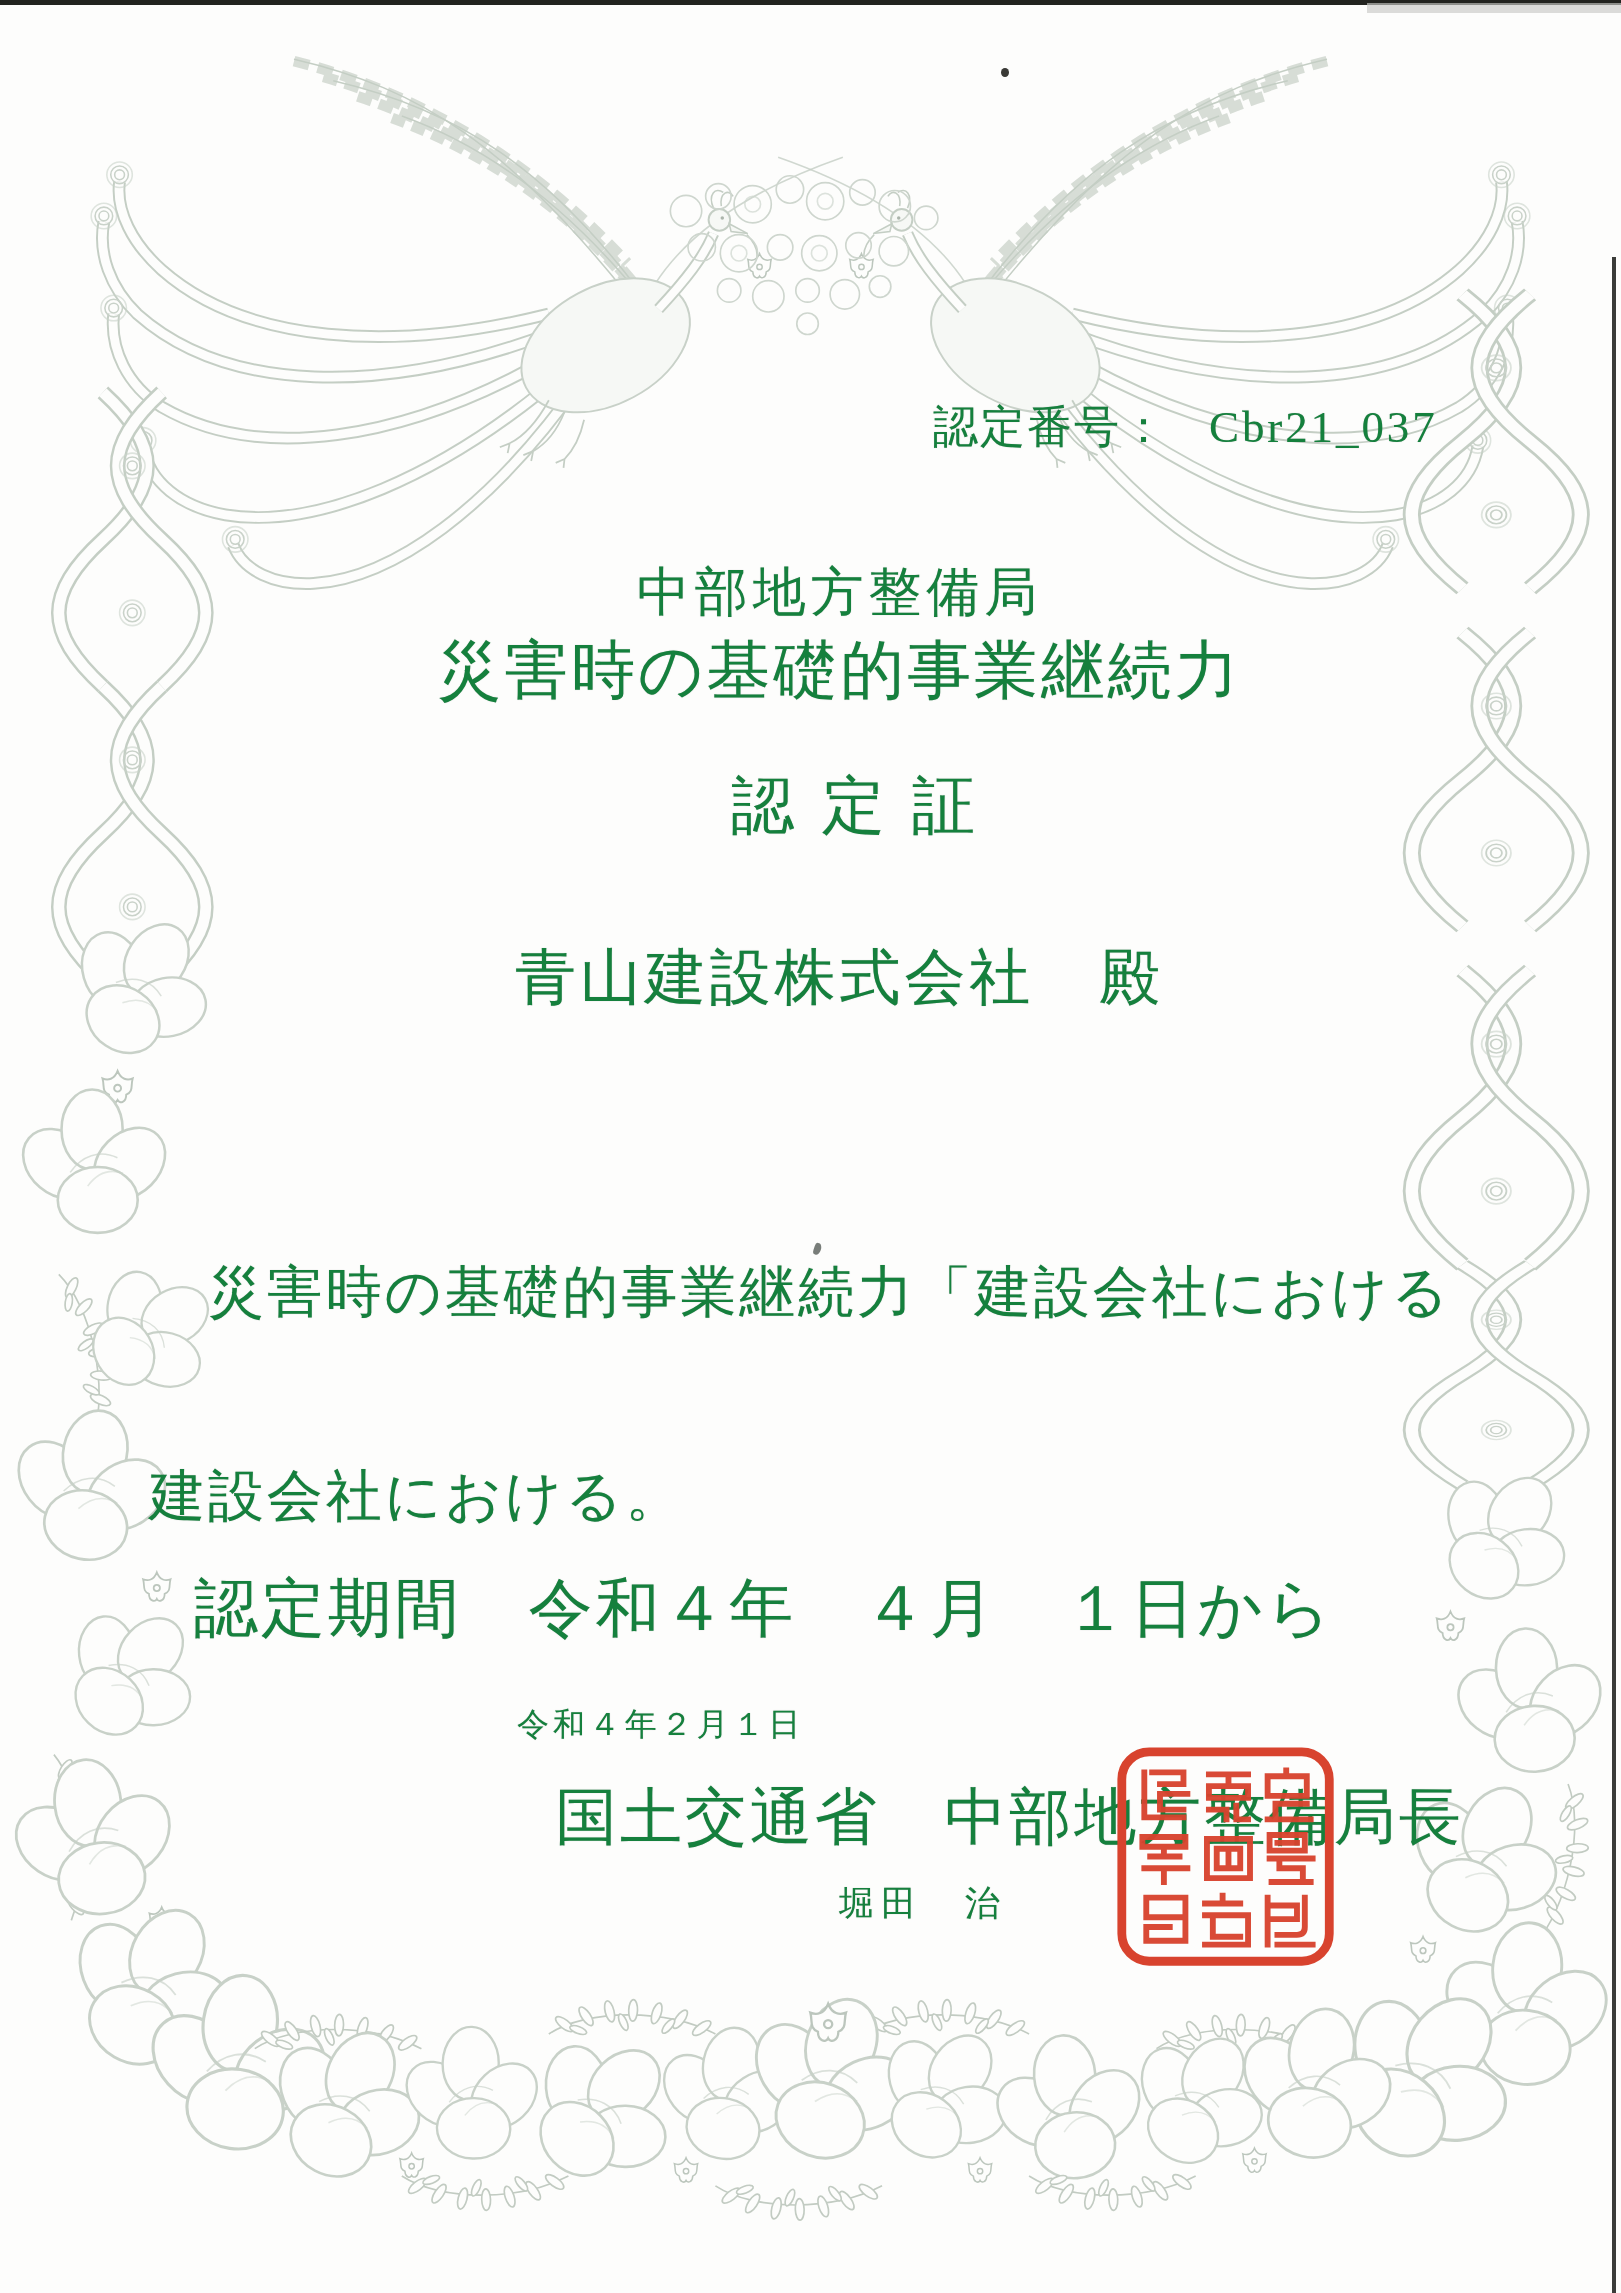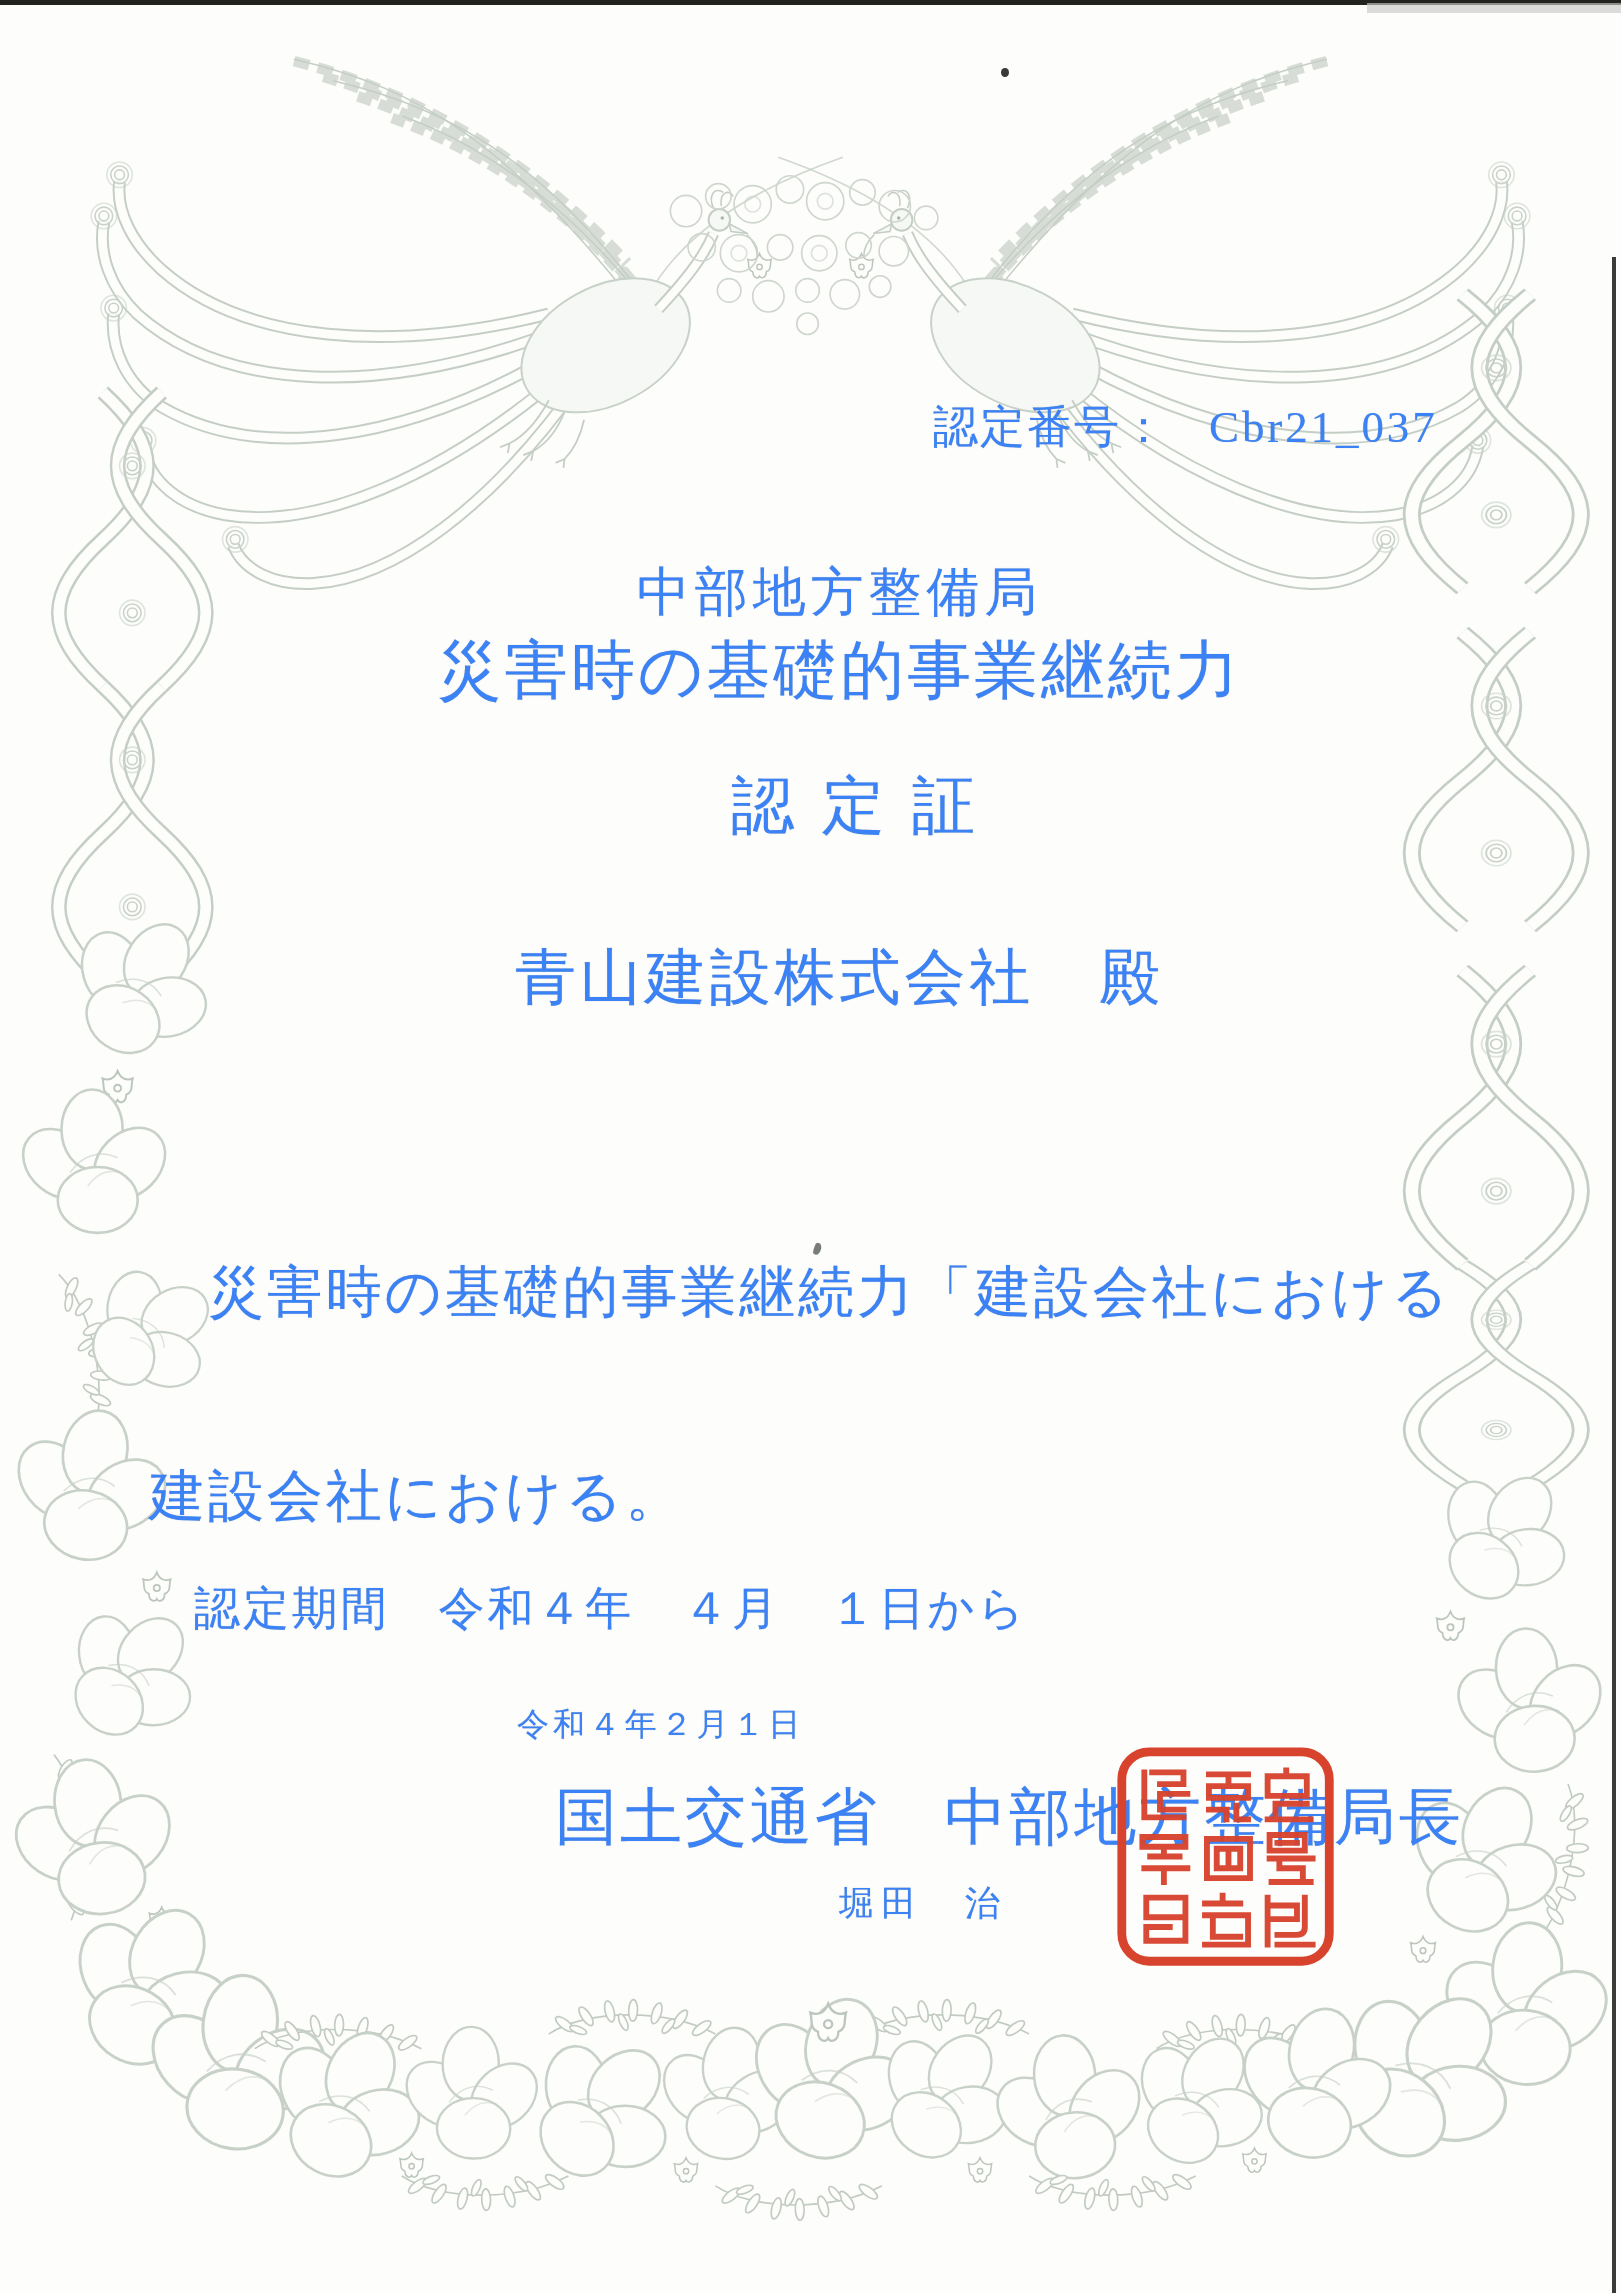--- a/index.html
+++ b/index.html
@@ -3,30 +3,30 @@
 <meta charset="utf-8">
 <style>
   html,body{margin:0;padding:0;background:#e8e8e6;}
   .page{
     position:relative; width:1621px; height:2294px; overflow:hidden;
     background:#fdfdfc;
     font-family:"Liberation Serif","DejaVu Serif",serif;
     color:#46514b;
   }
   .abs{position:absolute; white-space:pre;}
-  .ink{color:#3b82f6; text-shadow:0 0 1px rgba(70,81,75,.35);}
+  .ink{color:#15803d; text-shadow:0 0 1px rgba(70,81,75,.35);}
   .centerCol{left:29px; width:1621px; text-align:center;}
   .cert-number{top:345px; left:880px; font-size:45px; letter-spacing:2px;}
   .cert-number .val{margin-left:41px; letter-spacing:2.9px;}
   .org-title{top:557px; font-size:53px; letter-spacing:4.9px;}
   .main-title{top:627px; font-size:64px; letter-spacing:2.9px;}
   .cert-title{top:763px; font-size:63px; letter-spacing:27.4px; padding-left:27.4px;}
   .recipient{top:937px; font-size:61px; letter-spacing:3.9px;}
   .bodytext{top:1122px; left:149px; font-size:56px; line-height:68px; letter-spacing:2.9px;}
-  .period{top:1426px; left:194px; font-size:46px; line-height:73px; letter-spacing:2.9px;}
+  .period{top:1426px; left:194px; font-size:64px; line-height:73px; letter-spacing:2.9px;}
   .issue-date{top:1703px; left:517px; font-size:32px; letter-spacing:3.9px;}
   .issuer{top:1775px; left:525px; font-size:62px; letter-spacing:2.9px;margin-left:30px;}
   .signer{top:1880px; left:839px; font-size:35px; letter-spacing:6.9px;}
   .border-svg{position:absolute; left:0; top:0; opacity:.95;}
   .seal-box{position:absolute; left:1113px; top:1743px; width:229px; height:231px;}
   .scan-top{position:absolute; top:0; left:0; width:1621px; height:4.9px; background:#22231f;}
   .scan-top2{position:absolute; top:2.9px; left:1367px; width:254px; height:9.8px; background:#c9cac6; opacity:.65;}
   .scan-right{position:absolute; top:257px; left:1612px; width:3.9px; height:2037px; background:#3b3c39;}
   .speck1{position:absolute; left:1001px; top:68px; width:7.8px; height:8.8px; background:#3a3a36; border-radius:50%;}
   .speck2{position:absolute; left:814px; top:1243px; width:6.9px; height:11.8px; background:#565d57; border-radius:40% 60% 60% 40%; transform:rotate(18deg); opacity:.8;}

